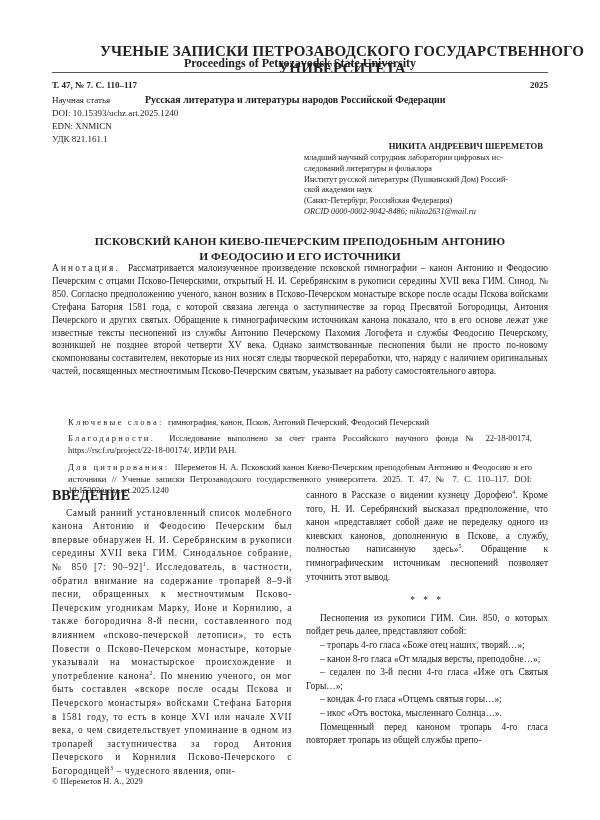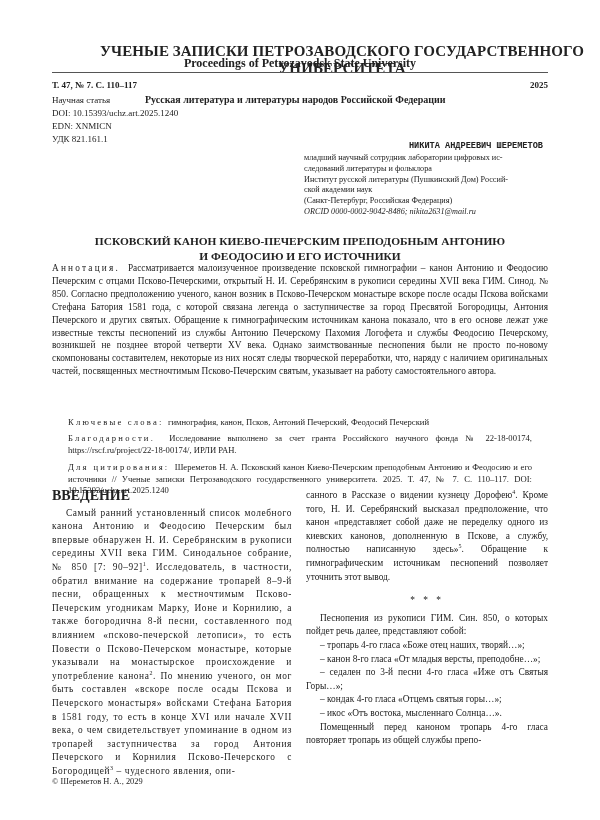--- a/index.html
+++ b/index.html
@@ -9,21 +9,21 @@
   }
   .abs { position: absolute; }
   .journal-ru { left: 0; width: 600px; top: 43px; text-align: center; font-size: 15px; font-weight: bold; letter-spacing: 0.1px; padding-left: 42px; }
   .journal-en { left: 0; width: 600px; top: 56px; text-align: center; font-size: 12px; font-weight: bold; }
   .rule { left: 52px; width: 496px; top: 72px; height: 0; border-top: 1px solid #555; }
   .issue { left: 52px; top: 80px; font-size: 9px; font-weight: bold; }
   .year { right: 52px; top: 80px; font-size: 9px; font-weight: bold; }
   .meta { left: 52px; font-size: 9px; line-height: 13px; }
   .article-type { top: 94px; }
   .rubric { left: 145px; top: 94px; font-size: 10px; font-weight: bold; }
-  .author-name { left: 320px; width: 223px; top: 141px; text-align: right; font-size: 8.6px; font-weight: bold; font-family: Liberation Mono, monospace; }
+  .author-name { left: 320px; width: 223px; top: 141px; text-align: right; font-size: 8.6px; font-weight: bold; }
   .affil { left: 304px; width: 240px; top: 153px; font-size: 8.2px; line-height: 10.8px; }
   .affil div { white-space: nowrap; }
   .affil .orcid { font-style: italic; }
   .title { left: 0; width: 600px; top: 234px; text-align: center; font-size: 11.4px; font-weight: bold; line-height: 15px; }
   .abstract { left: 52px; width: 496px; top: 262px; font-size: 9.3px; line-height: 12.9px; text-align: justify; }
   .abstract p { margin: 0; }
   .spaced { letter-spacing: 2.2px; }
   .small-block { left: 52px; width: 496px; font-size: 8.6px; line-height: 11.5px; text-align: justify; }
   .small-block p { margin: 16px; }
   .kw { top: 401px; }

